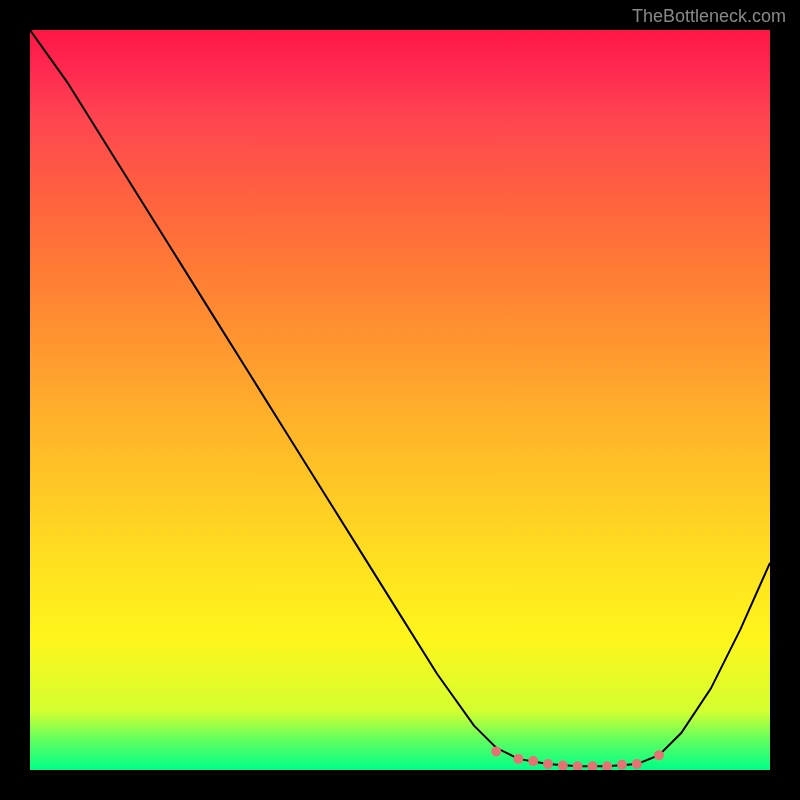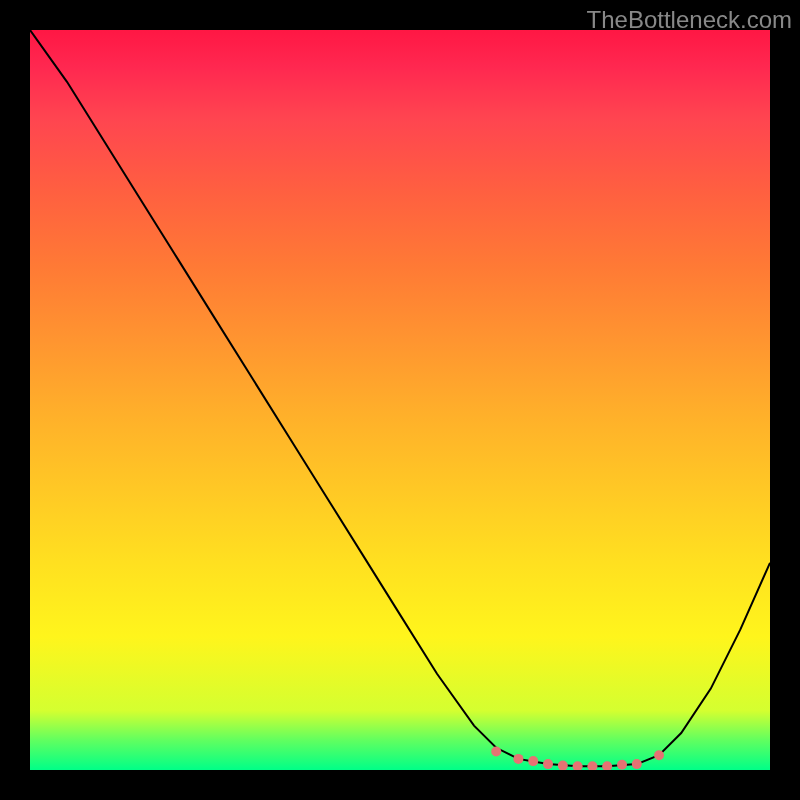--- a/index.html
+++ b/index.html
@@ -10,23 +10,23 @@
     body {
       width: 800px;
       height: 800px;
       background: #000;
       position: relative;
       font-family: Arial, sans-serif;
     }
     .watermark {
       position: absolute;
       top: 6px;
-      right: 8px;
+      right: 14px;
       color: #888;
-      font-size: 24px;
+      font-size: 18px;
       font-weight: normal;
       z-index: 10;
     }
     .chart-container {
       position: absolute;
       top: 30px;
       left: 30px;
       width: 740px;
       height: 740px;
       background: linear-gradient(to bottom,

